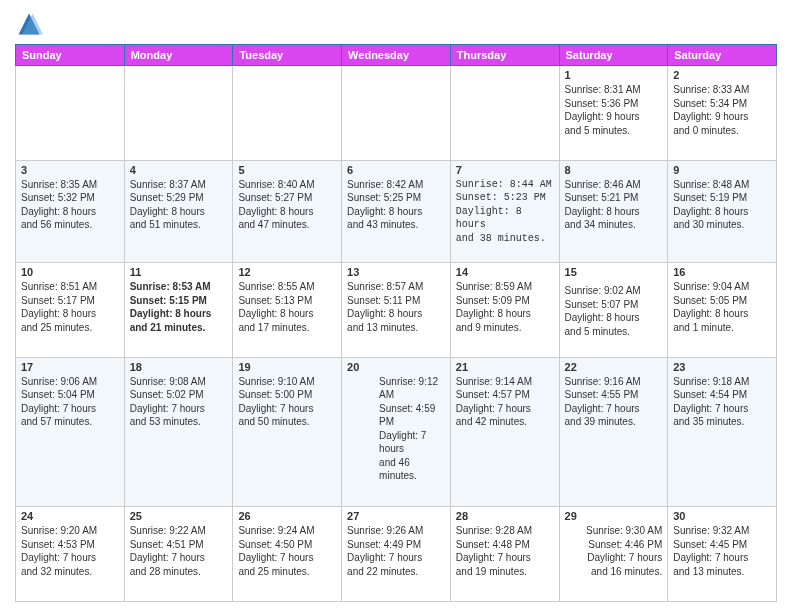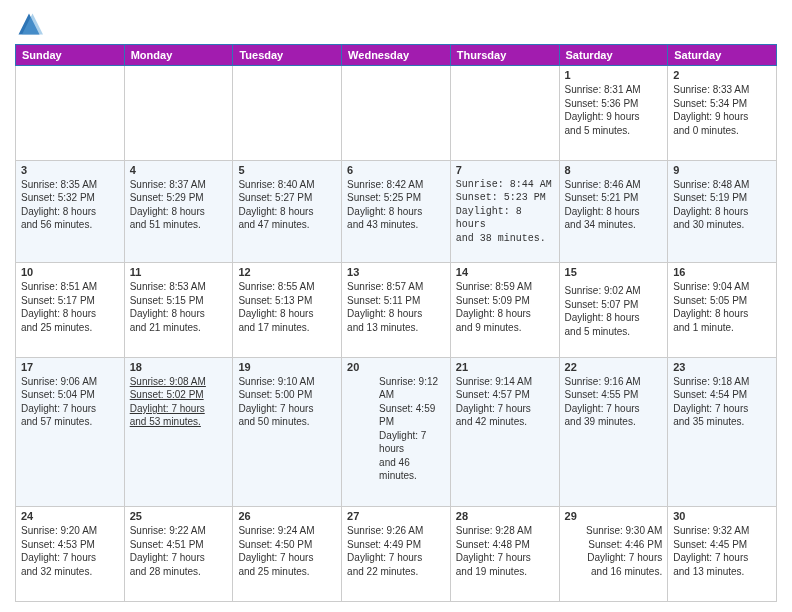--- a/index.html
+++ b/index.html
@@ -64,21 +64,21 @@
       display: flex;
       flex-direction: column;
     }
     .cal-table {
       width: 100%;
       border-collapse: collapse;
       flex: 1;
       table-layout: fixed;
     }
     .cal-table th {
-      background: #a21caf;
+      background: #d946ef;
       color: #fff;
       font-size: 11px;
       font-weight: bold;
       padding: 4px 6px;
       text-align: left;
       border: 1px solid #2e75b6;
     }
     .cal-table td {
       border: 1px solid #ccc;
       vertical-align: top;
@@ -215,21 +215,21 @@
           <tr>
             <td>
               <span class="day-num">10</span>
               <div class="day-info" style="white-space: pre-line;">Sunrise: 8:51 AM
 Sunset: 5:17 PM
 Daylight: 8 hours
 and 25 minutes.</div>
             </td>
             <td>
               <span class="day-num">11</span>
-              <div class="day-info" style="white-space: pre-line;">Sunrise: 8:53 AM
+              <div class="day-info" style="white-space: pre-line; font-weight: bold;">Sunrise: 8:53 AM
 Sunset: 5:15 PM
 Daylight: 8 hours
 and 21 minutes.</div>
             </td>
             <td>
               <span class="day-num">12</span>
               <div class="day-info" style="white-space: pre-line;">Sunrise: 8:55 AM
 Sunset: 5:13 PM
 Daylight: 8 hours
 and 17 minutes.</div>
@@ -266,21 +266,21 @@
           <tr>
             <td>
               <span class="day-num">17</span>
               <div class="day-info" style="white-space: pre-line;">Sunrise: 9:06 AM
 Sunset: 5:04 PM
 Daylight: 7 hours
 and 57 minutes.</div>
             </td>
             <td>
               <span class="day-num">18</span>
-              <div class="day-info" style="white-space: pre-line; text-decoration: underline;">Sunrise: 9:08 AM
+              <div class="day-info" style="white-space: pre-line;">Sunrise: 9:08 AM
 Sunset: 5:02 PM
 Daylight: 7 hours
 and 53 minutes.</div>
             </td>
             <td>
               <span class="day-num">19</span>
               <div class="day-info" style="white-space: pre-line;">Sunrise: 9:10 AM
 Sunset: 5:00 PM
 Daylight: 7 hours
 and 50 minutes.</div>

